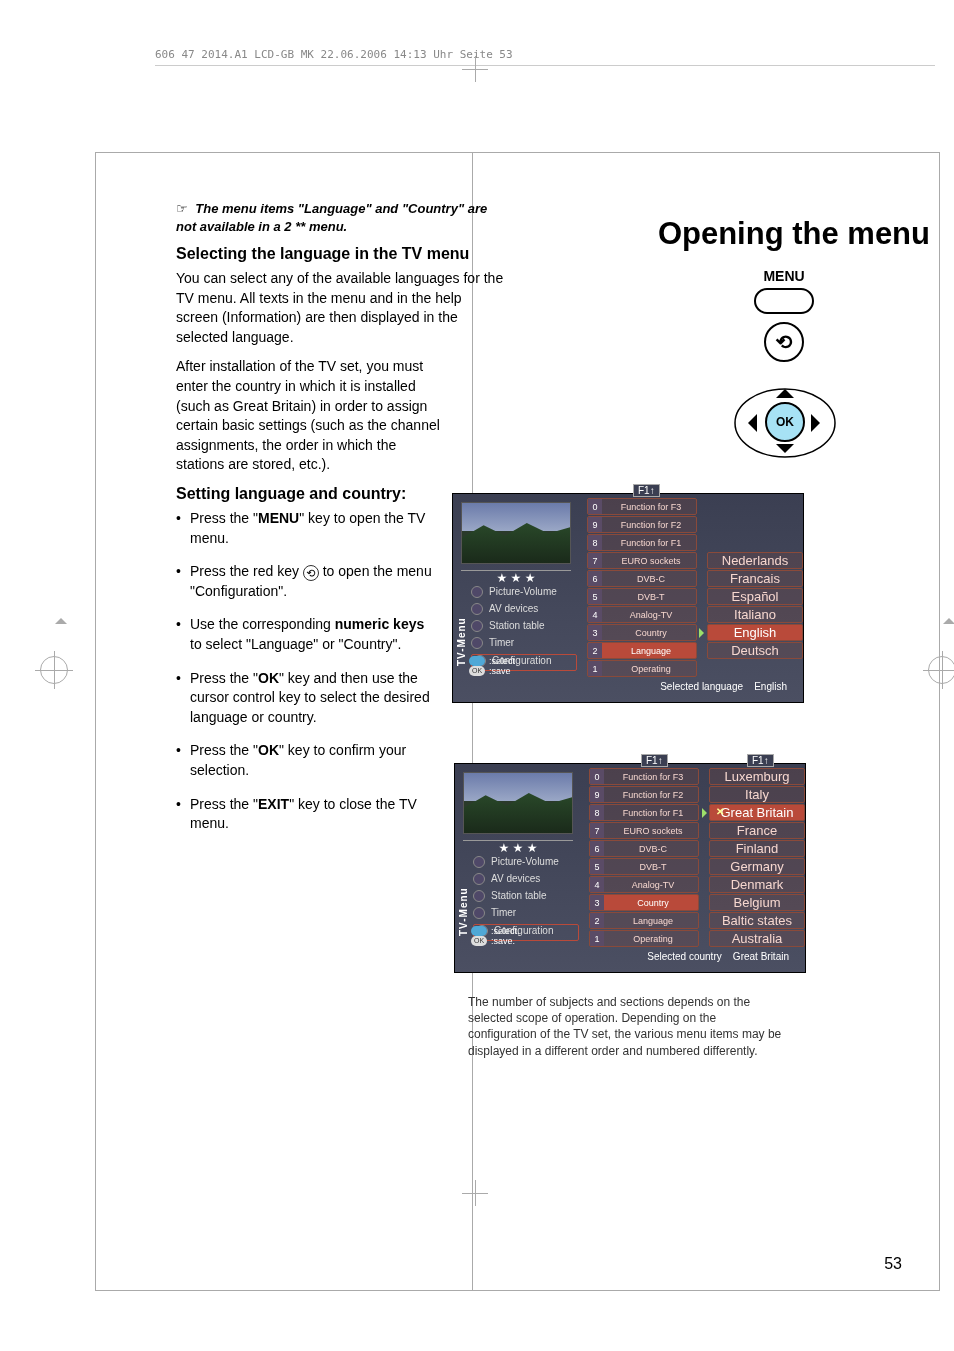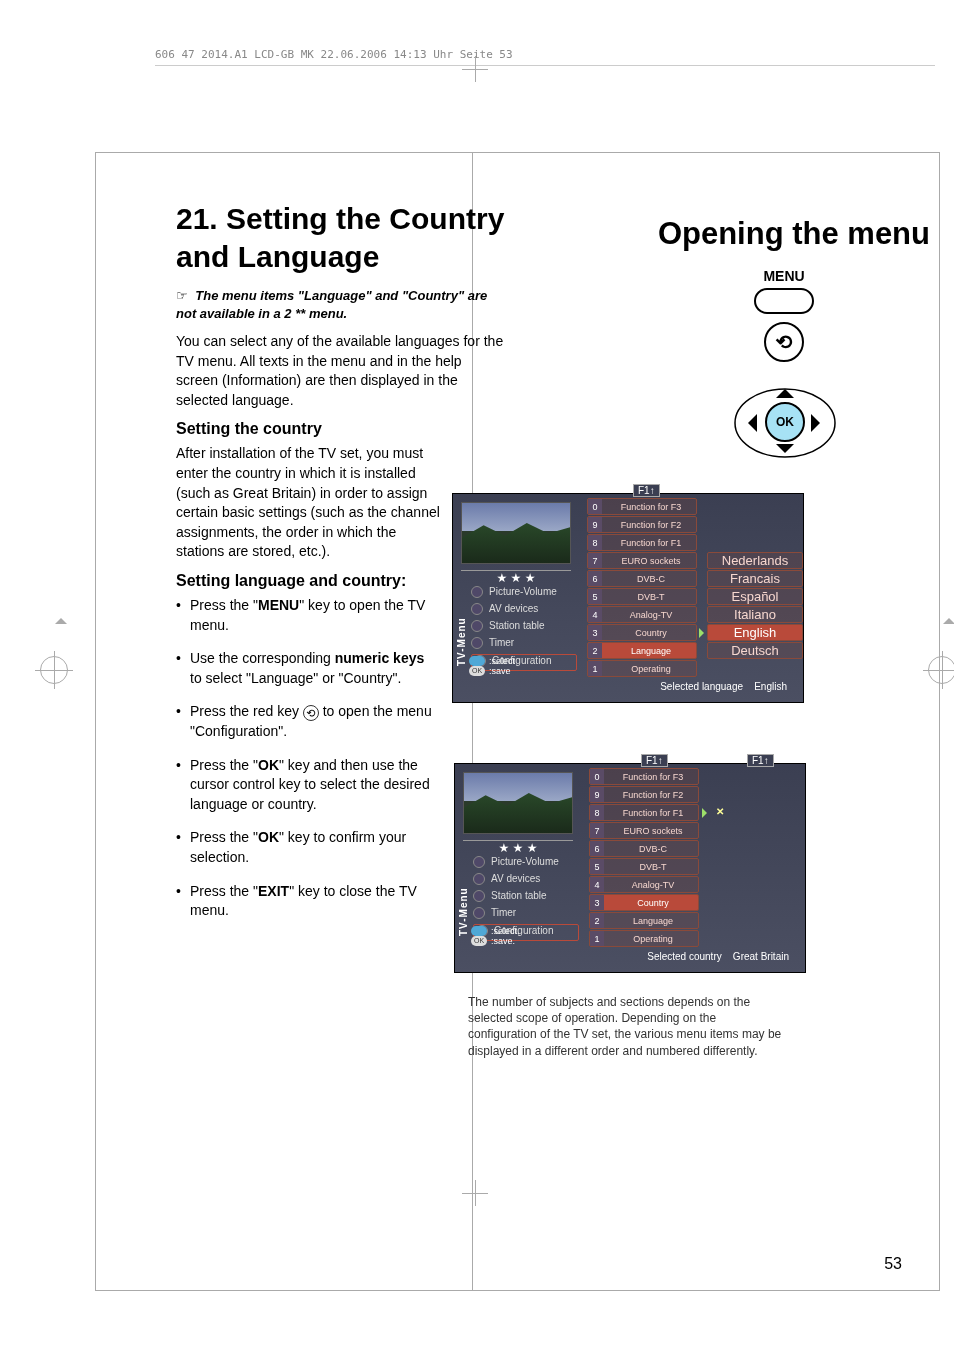--- a/index.html
+++ b/index.html
@@ -115,38 +115,37 @@
 <div class="register left">
   <div class="tip"></div>
   <div class="circ"></div>
 </div>
 <div class="register right">
   <div class="tip"></div>
   <div class="circ"></div>
 </div>
 
 <div class="left-col">
-  <h1>21. Setting the Country and Language</h1>
   <div class="note-line">
     <span class="ptr">☞</span>
     <span>The menu items "Language" and "Country" are not available in a 2 ** menu.</span>
   </div>
+  <h2>Selecting the language in the TV menu</h2>
   <p>You can select any of the available languages for the TV menu. All texts in the menu and in the help screen (Information) are then displayed in the selected language.</p>
-  <h2>Setting the country</h2>
   <p style="width:272px;">After installation of the TV set, you must enter the country in which it is installed (such as Great Britain) in order to assign certain basic settings (such as the channel assignments, the order in which the stations are stored, etc.).</p>
   <h2>Setting language and country:</h2>
   <ul style="width:262px;">
     <li>
       <span>Press the "</span><b>MENU</b><span>" key to open the TV menu.</span>
     </li>
     <li>
+      <span>Press the red key  </span><span style="display:inline-block;width:16px;height:16px;border:1px solid #333;border-radius:50%;font-size:11px;text-align:center;vertical-align:middle;line-height:15px;">⟲</span><span>  to open the menu "Configuration".</span>
+    </li>
+    <li>
       <span>Use the corresponding </span><b>numeric keys</b><span> to select "Language" or "Country".</span>
-    </li>
-    <li>
-      <span>Press the red key  </span><span style="display:inline-block;width:16px;height:16px;border:1px solid #333;border-radius:50%;font-size:11px;text-align:center;vertical-align:middle;line-height:15px;">⟲</span><span>  to open the menu "Configuration".</span>
     </li>
     <li>
       <span>Press the "</span><b>OK</b><span>" key and then use the cursor control key to select the desired language or country.</span>
     </li>
     <li>
       <span>Press the "</span><b>OK</b><span>" key to confirm your selection.</span>
     </li>
     <li>
       <span>Press the "</span><b>EXIT</b><span>" key to close the TV menu.</span>
     </li>
@@ -340,20 +339,32 @@
       </div>
       <div class="row">
         <span class="num">2</span>
         <span style="flex:1;text-align:center;">Language</span>
       </div>
       <div class="row">
         <span class="num">1</span>
         <span style="flex:1;text-align:center;">Operating</span>
       </div>
     </div>
+  <div class="rightcol" id="r2">
+      <div class="opt">Luxemburg</div>
+      <div class="opt">Italy</div>
+      <div class="opt hot">Great Britain</div>
+      <div class="opt">France</div>
+      <div class="opt">Finland</div>
+      <div class="opt">Germany</div>
+      <div class="opt">Denmark</div>
+      <div class="opt">Belgium</div>
+      <div class="opt">Baltic states</div>
+      <div class="opt">Australia</div>
+    </div>
   <div class="sel-arrow"></div>
   <div class="sel-x">✕</div>
   <div class="helpers">
     <div class="hint">
         <span class="chip c1"></span>
         <span>:select.</span>
       </div>
     <div class="hint">
         <span class="chip c2">OK</span>
         <span>:save.</span>

